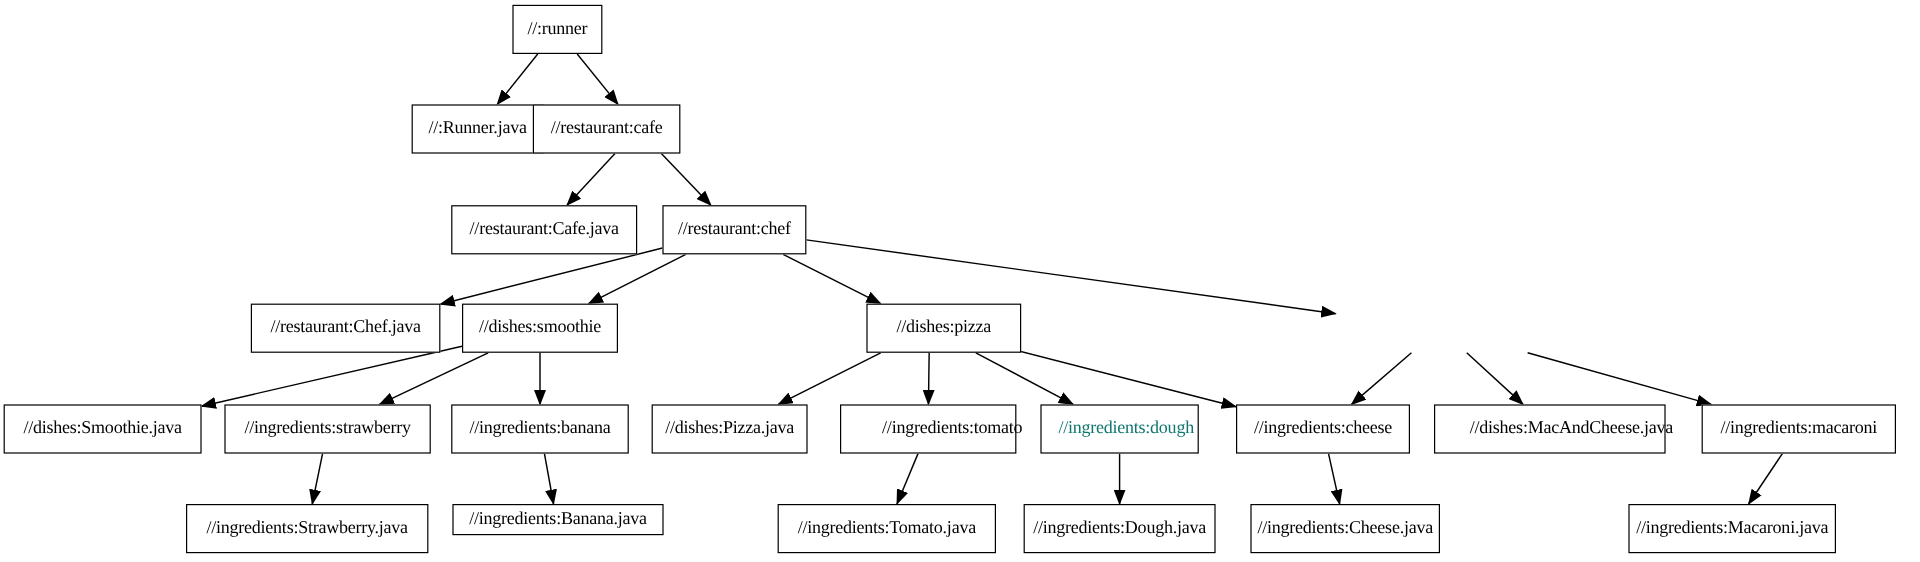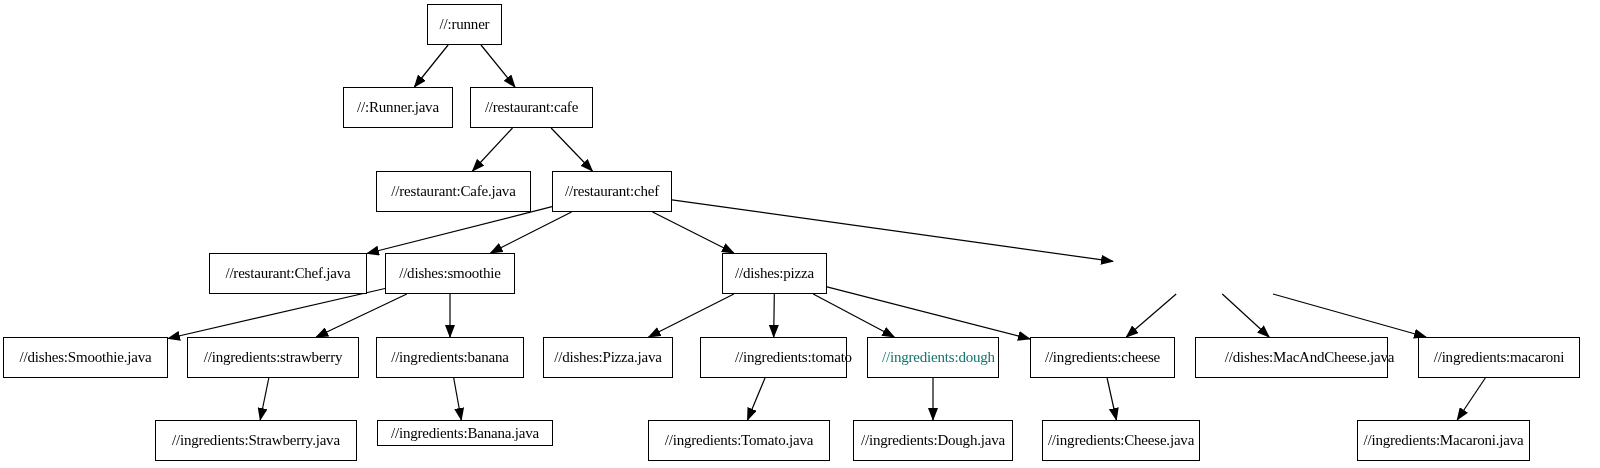--- a/index.html
+++ b/index.html
@@ -73,36 +73,36 @@
       <line x1="1273.0" y1="294.0" x2="1426.0" y2="337.0" stroke="#000000" stroke-width="1.2" marker-end="url(#arrowhead)"></line>
       <line x1="1107.1" y1="378.0" x2="1116.4" y2="420.0" stroke="#000000" stroke-width="1.2" marker-end="url(#arrowhead)"></line>
       <line x1="1485.3" y1="378.0" x2="1457.2" y2="420.0" stroke="#000000" stroke-width="1.2" marker-end="url(#arrowhead)"></line>
     </svg>
     <div class="graph-node" style="left: 427px; top: 4px; width: 75px; height: 41px; background: rgb(255, 255, 255); border-color: rgb(0, 0, 0);">
       <span class="node-label" style="color: rgb(0, 0, 0);">//:runner</span>
     </div>
     <div class="graph-node" style="left: 343px; top: 87px; width: 110px; height: 41px; background: rgb(255, 255, 255); border-color: rgb(0, 0, 0);">
       <span class="node-label" style="color: rgb(0, 0, 0);">//:Runner.java</span>
     </div>
-    <div class="graph-node" style="left: 470px; top: 87px; width: 123px; height: 41px; background: rgb(255, 255, 255); border-color: rgb(0, 0, 0);">
+    <div class="graph-node" style="left: 444px; top: 87px; width: 123px; height: 41px; background: rgb(255, 255, 255); border-color: rgb(0, 0, 0);">
       <span class="node-label" style="color: rgb(0, 0, 0);">//restaurant:cafe</span>
     </div>
     <div class="graph-node" style="left: 376px; top: 171px; width: 155px; height: 41px; background: rgb(255, 255, 255); border-color: rgb(0, 0, 0);">
       <span class="node-label" style="color: rgb(0, 0, 0);">//restaurant:Cafe.java</span>
     </div>
     <div class="graph-node" style="left: 552px; top: 171px; width: 120px; height: 41px; background: rgb(255, 255, 255); border-color: rgb(0, 0, 0);">
       <span class="node-label" style="color: rgb(0, 0, 0);">//restaurant:chef</span>
     </div>
     <div class="graph-node" style="left: 209px; top: 253px; width: 158px; height: 41px; background: rgb(255, 255, 255); border-color: rgb(0, 0, 0);">
       <span class="node-label" style="color: rgb(0, 0, 0);">//restaurant:Chef.java</span>
     </div>
     <div class="graph-node" style="left: 385px; top: 253px; width: 130px; height: 41px; background: rgb(255, 255, 255); border-color: rgb(0, 0, 0);">
       <span class="node-label" style="color: rgb(0, 0, 0);">//dishes:smoothie</span>
     </div>
-    <div class="graph-node" style="left: 722px; top: 253px; width: 105px; height: 41px; background: rgb(255, 255, 255); border-color: rgb(0, 0, 0);">
+    <div class="graph-node" style="left: 722px; top: 253px; width: 129px; height: 41px; background: rgb(255, 255, 255); border-color: rgb(0, 0, 0);">
       <span class="node-label" style="color: rgb(0, 0, 0);">//dishes:pizza</span>
     </div>
     <div class="graph-node" style="left: 3px; top: 337px; width: 165px; height: 41px; background: rgb(255, 255, 255); border-color: rgb(0, 0, 0);">
       <span class="node-label" style="color: rgb(0, 0, 0);">//dishes:Smoothie.java</span>
     </div>
     <div class="graph-node" style="left: 187px; top: 337px; width: 172px; height: 41px; background: rgb(255, 255, 255); border-color: rgb(0, 0, 0);">
       <span class="node-label" style="color: rgb(0, 0, 0);">//ingredients:strawberry</span>
     </div>
     <div class="graph-node" style="left: 376px; top: 337px; width: 148px; height: 41px; background: rgb(255, 255, 255); border-color: rgb(0, 0, 0);">
       <span class="node-label" style="color: rgb(0, 0, 0);">//ingredients:banana</span>

